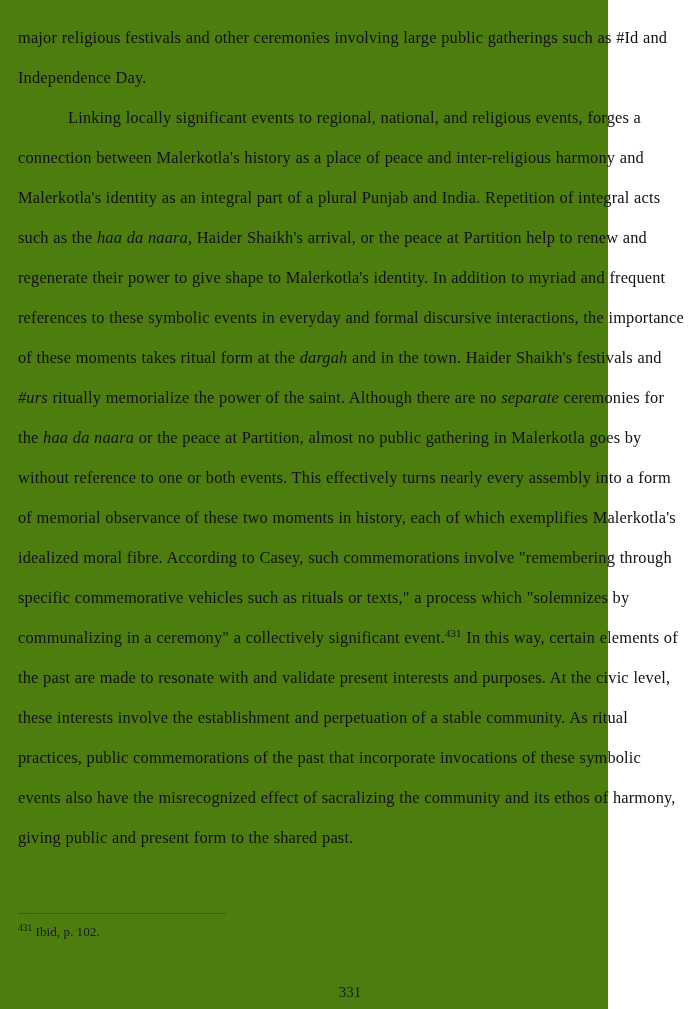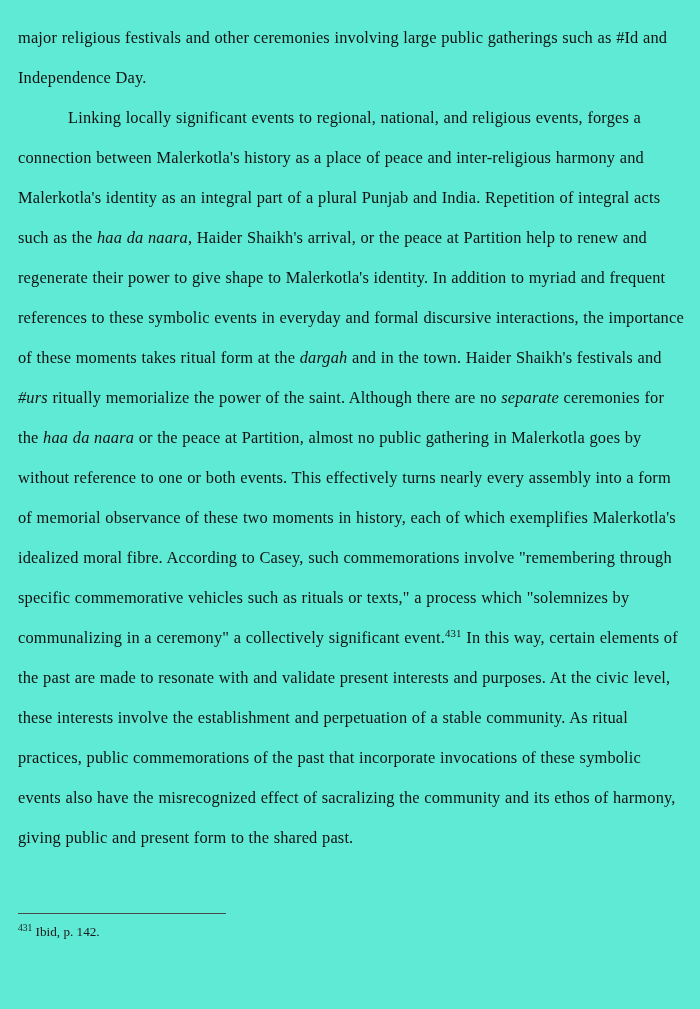--- a/index.html
+++ b/index.html
@@ -12,23 +12,23 @@
     height: 1009px;
     position: relative;
     font-family: "Liberation Serif", "DejaVu Serif", serif;
     color: #111111;
     overflow: hidden;
   }
 
   .page {
     position: absolute;
     top: 0; left: 0;
-    width: 700px;
+    width: 608px;
     height: 1009px;
-    background: #5eead4;
+    background: #4d7c0f;
   }
 
   .body-text {
     position: absolute;
     left: 18px;
     top: 18px;
     width: 666px;
     font-size: 16.4px;
     line-height: 40px;
     text-align: left;
@@ -104,18 +104,19 @@
 <div class="page">
 
   <div class="body-text">
     <p class="para"><span>major religious festivals and other ceremonies involving large public gatherings such as #Id and Independence Day.</span></p>
     <p class="para"><span class="indent"></span><span>Linking locally significant events to regional, national, and religious events, forges a connection between Malerkotla's history as a place of peace and inter-religious harmony and Malerkotla's identity as an integral part of a plural Punjab and India.  Repetition of integral acts such as the </span><em class="ital">haa da naara</em><span>, Haider Shaikh's arrival, or the peace at Partition help to renew and regenerate their power to give shape to Malerkotla's identity.  In addition to myriad and frequent references to these symbolic events in everyday and formal discursive interactions, the importance of these moments takes ritual form at the </span><em class="ital">dargah</em><span> and in the town.  Haider Shaikh's festivals and </span><em class="ital">#urs</em><span> ritually memorialize the power of the saint.  Although there are no </span><em class="ital">separate</em><span> ceremonies for the </span><em class="ital">haa da naara</em><span> or the peace at Partition, almost no public gathering in Malerkotla goes by without reference to one or both events.  This effectively turns nearly every assembly into a form of memorial observance of these two moments in history, each of which exemplifies Malerkotla's idealized moral fibre.  According to Casey, such commemorations involve "remembering through specific commemorative vehicles such as rituals or texts," a process which "solemnizes by communalizing in a ceremony" a collectively significant event.</span><sup class="fn-ref">431</sup><span> In this way, certain elements of the past are made to resonate with and validate present interests and purposes.  At the civic level, these interests involve the establishment and perpetuation of a stable community.   As ritual practices, public commemorations of the past that incorporate invocations of these symbolic events also have the misrecognized effect of sacralizing the community and its ethos of harmony, giving public and present form to the shared past.</span></p>
   </div>
 
   <div class="footnote-area">
     <hr class="footnote-rule">
     <p class="footnote-text">
-      <sup>431</sup><span> Ibid, p. 142.</span>
+      <sup>431</sup><span> Ibid, p. 102.</span>
     </p>
   </div>
 
+  <div class="page-number">331</div>
 
 </div>
 
 </body></html>

